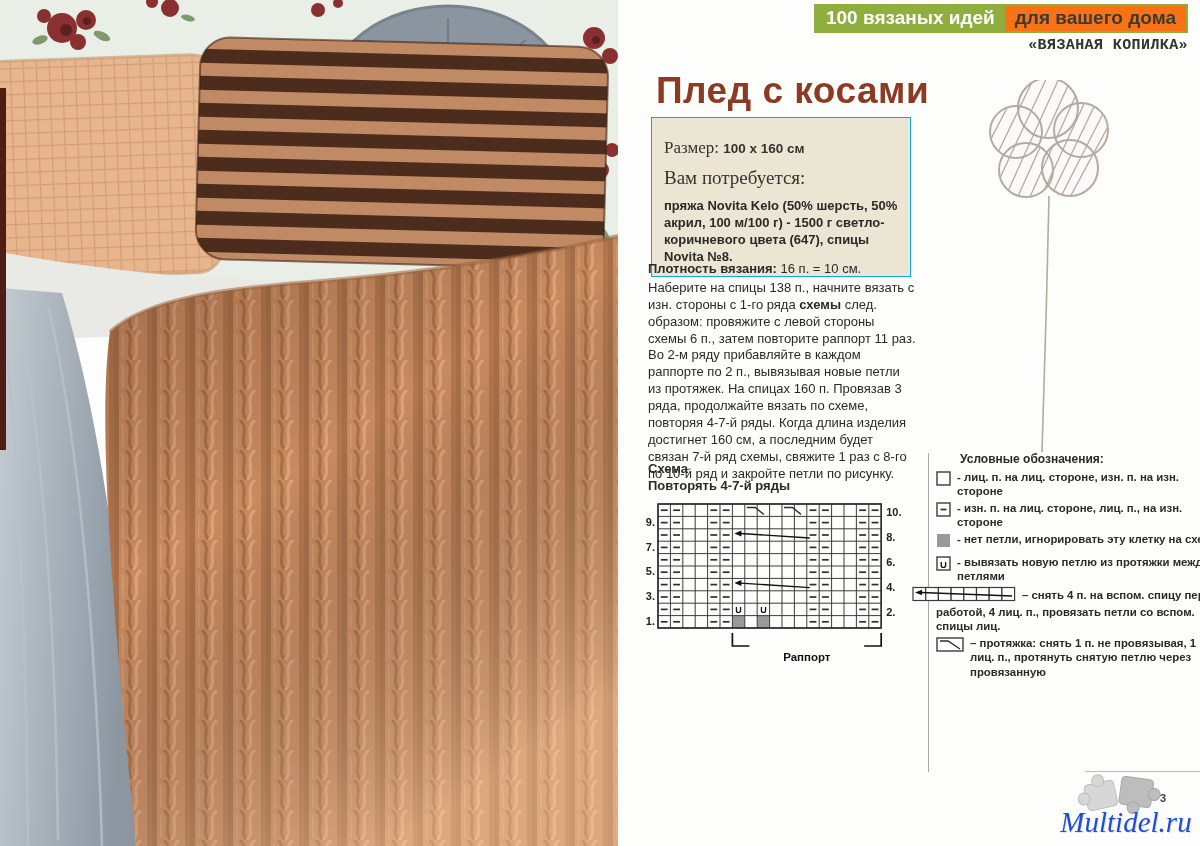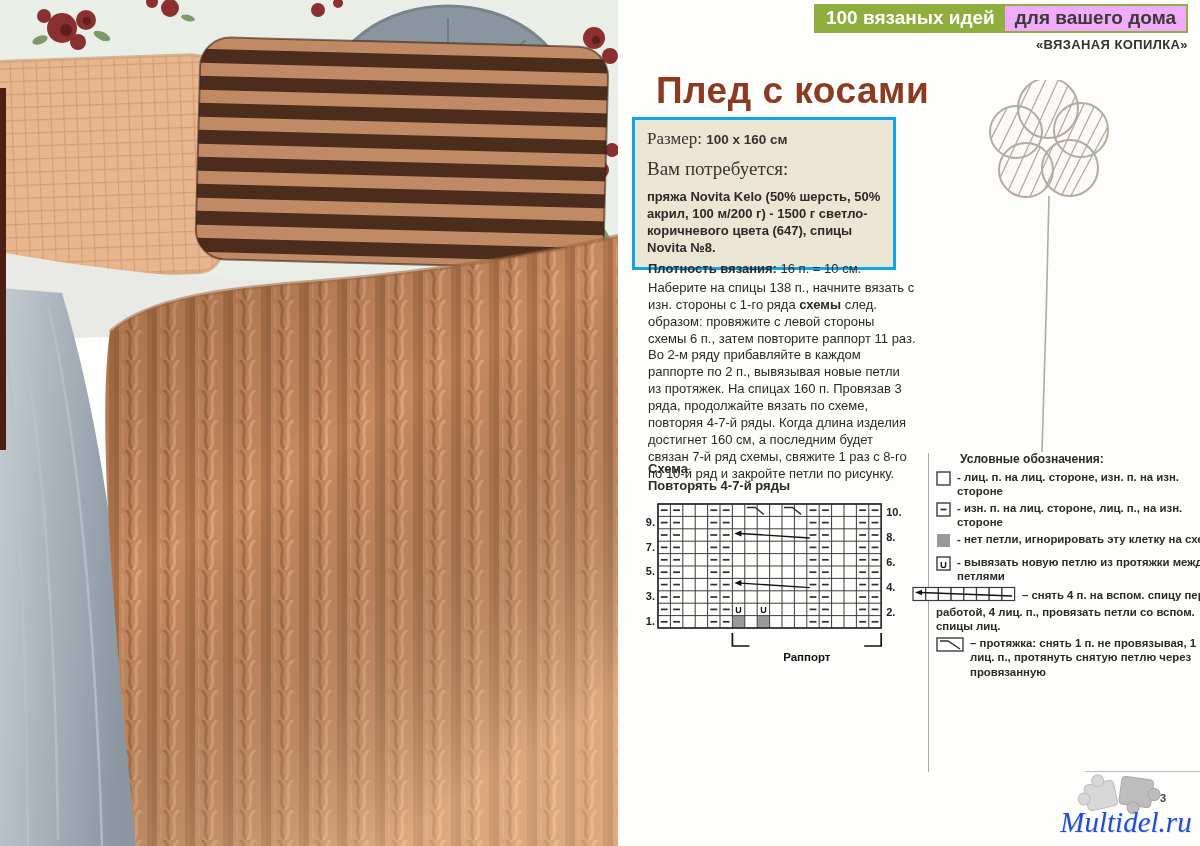--- a/index.html
+++ b/index.html
@@ -5,29 +5,29 @@
   html,body{margin:0;padding:0;background:#ffffff;}
   .page{position:relative;width:1200px;height:846px;background:#fdfdfb;overflow:hidden;
         font-family:"Liberation Sans",sans-serif;color:#2b2a26;}
   
   .photo{position:absolute;left:0;top:0;width:618px;height:846px;}
   
   .header{position:absolute;left:640px;top:4px;width:548px;height:56px;}
   .badge-row{display:flex;justify-content:flex-end;}
   .badge-green{background:var(--accent-green,#8fae3e);color:#ffffff;font-size:19px;font-weight:700;
                padding:3px 10px 4px 12px;}
-  .badge-white{background:#f0abfc;color:#3b3b33;font-size:19px;font-weight:700;
+  .badge-white{background:#f97316;color:#3b3b33;font-size:19px;font-weight:700;
                border:2px solid var(--accent-green,#8fae3e);border-left:none;padding:1px 10px 2px 10px;}
-  .kopilka{margin-top:4px;text-align:right;font-size:13px;font-weight:700;color:#33332d;letter-spacing:.4px;}
+  .kopilka{margin-top:4px;text-align:right;font-size:15px;font-weight:700;color:#33332d;letter-spacing:.4px;font-family:Liberation Mono, monospace;}
   
   .title{position:absolute;left:648px;top:62px;margin:8px;font-size:37px;font-weight:700;
          color:var(--title-brown,#8d3a22);letter-spacing:.5px;}
   
-  .info-box{position:absolute;left:632px;top:117px;width:236px;background:var(--info-bg,#eae6d3);
-            border:3px solid #0ea5e9;padding:9px 10px 10px 12px;}
+  .info-box{position:absolute;left:651px;top:117px;width:236px;background:var(--info-bg,#eae6d3);
+            border:1px solid #0ea5e9;padding:20px 10px 10px 12px;}
   .size-line{font-family:"Liberation Serif",serif;font-size:17px;color:#34332e;}
   .size-line b{font-family:"Liberation Sans",sans-serif;font-size:13.5px;font-weight:700;}
   .need{font-family:"Liberation Serif",serif;font-size:19px;color:#34332e;margin-top:9px;}
   .materials{font-size:13px;font-weight:700;line-height:1.3;margin-top:9px;}
   
   .instructions{position:absolute;left:648px;top:261px;width:268px;font-size:13px;font-weight:700;line-height:1.3;}
   .density-label{font-weight:700;}
   .density-value{font-weight:400;}
   .body-text{margin-top:2px;font-weight:400;}
   .body-text .b{font-weight:700;}
@@ -177,21 +177,21 @@
   </div>
 
   <h1 class="title">Плед с косами</h1>
 
   <div class="info-box">
     <div class="size-line">
       <span>Размер:</span>
       <b>100 x 160 см</b>
     </div>
     <div class="need">Вам потребуется:</div>
-    <div class="materials">пряжа Novita Kelo (50% шерсть, 50% акрил, 100 м/200 г) - 1500 г светло-коричневого цвета (647), спицы Novita №8.</div>
+    <div class="materials">пряжа Novita Kelo (50% шерсть, 50% акрил, 100 м/100 г) - 1500 г светло-коричневого цвета (647), спицы Novita №8.</div>
   </div>
 
   <div class="instructions">
     <div>
       <span class="density-label">Плотность вязания:</span><span class="density-value"> 16 п. = 10 см.</span>
     </div>
     <div class="body-text" id="body-text"><span>Наберите на спицы 138 п., начните вязать с изн. стороны с 1-го ряда </span><span class="b">схемы</span><span> след. образом: провяжите с левой стороны схемы 6 п., затем повторите раппорт 11 раз. Во 2-м ряду прибавляйте в каждом раппорте по 2 п., вывязывая новые петли из протяжек. На спицах 160 п. Провязав 3 ряда, продолжайте вязать по схеме, повторяя 4-7-й ряды. Когда длина изделия достигнет 160 см, а последним будет связан 7-й ряд схемы, свяжите 1 раз с 8-го по 10-й ряд и закройте петли по рисунку.</span></div>
   </div>
 
   <div class="chart-head">

